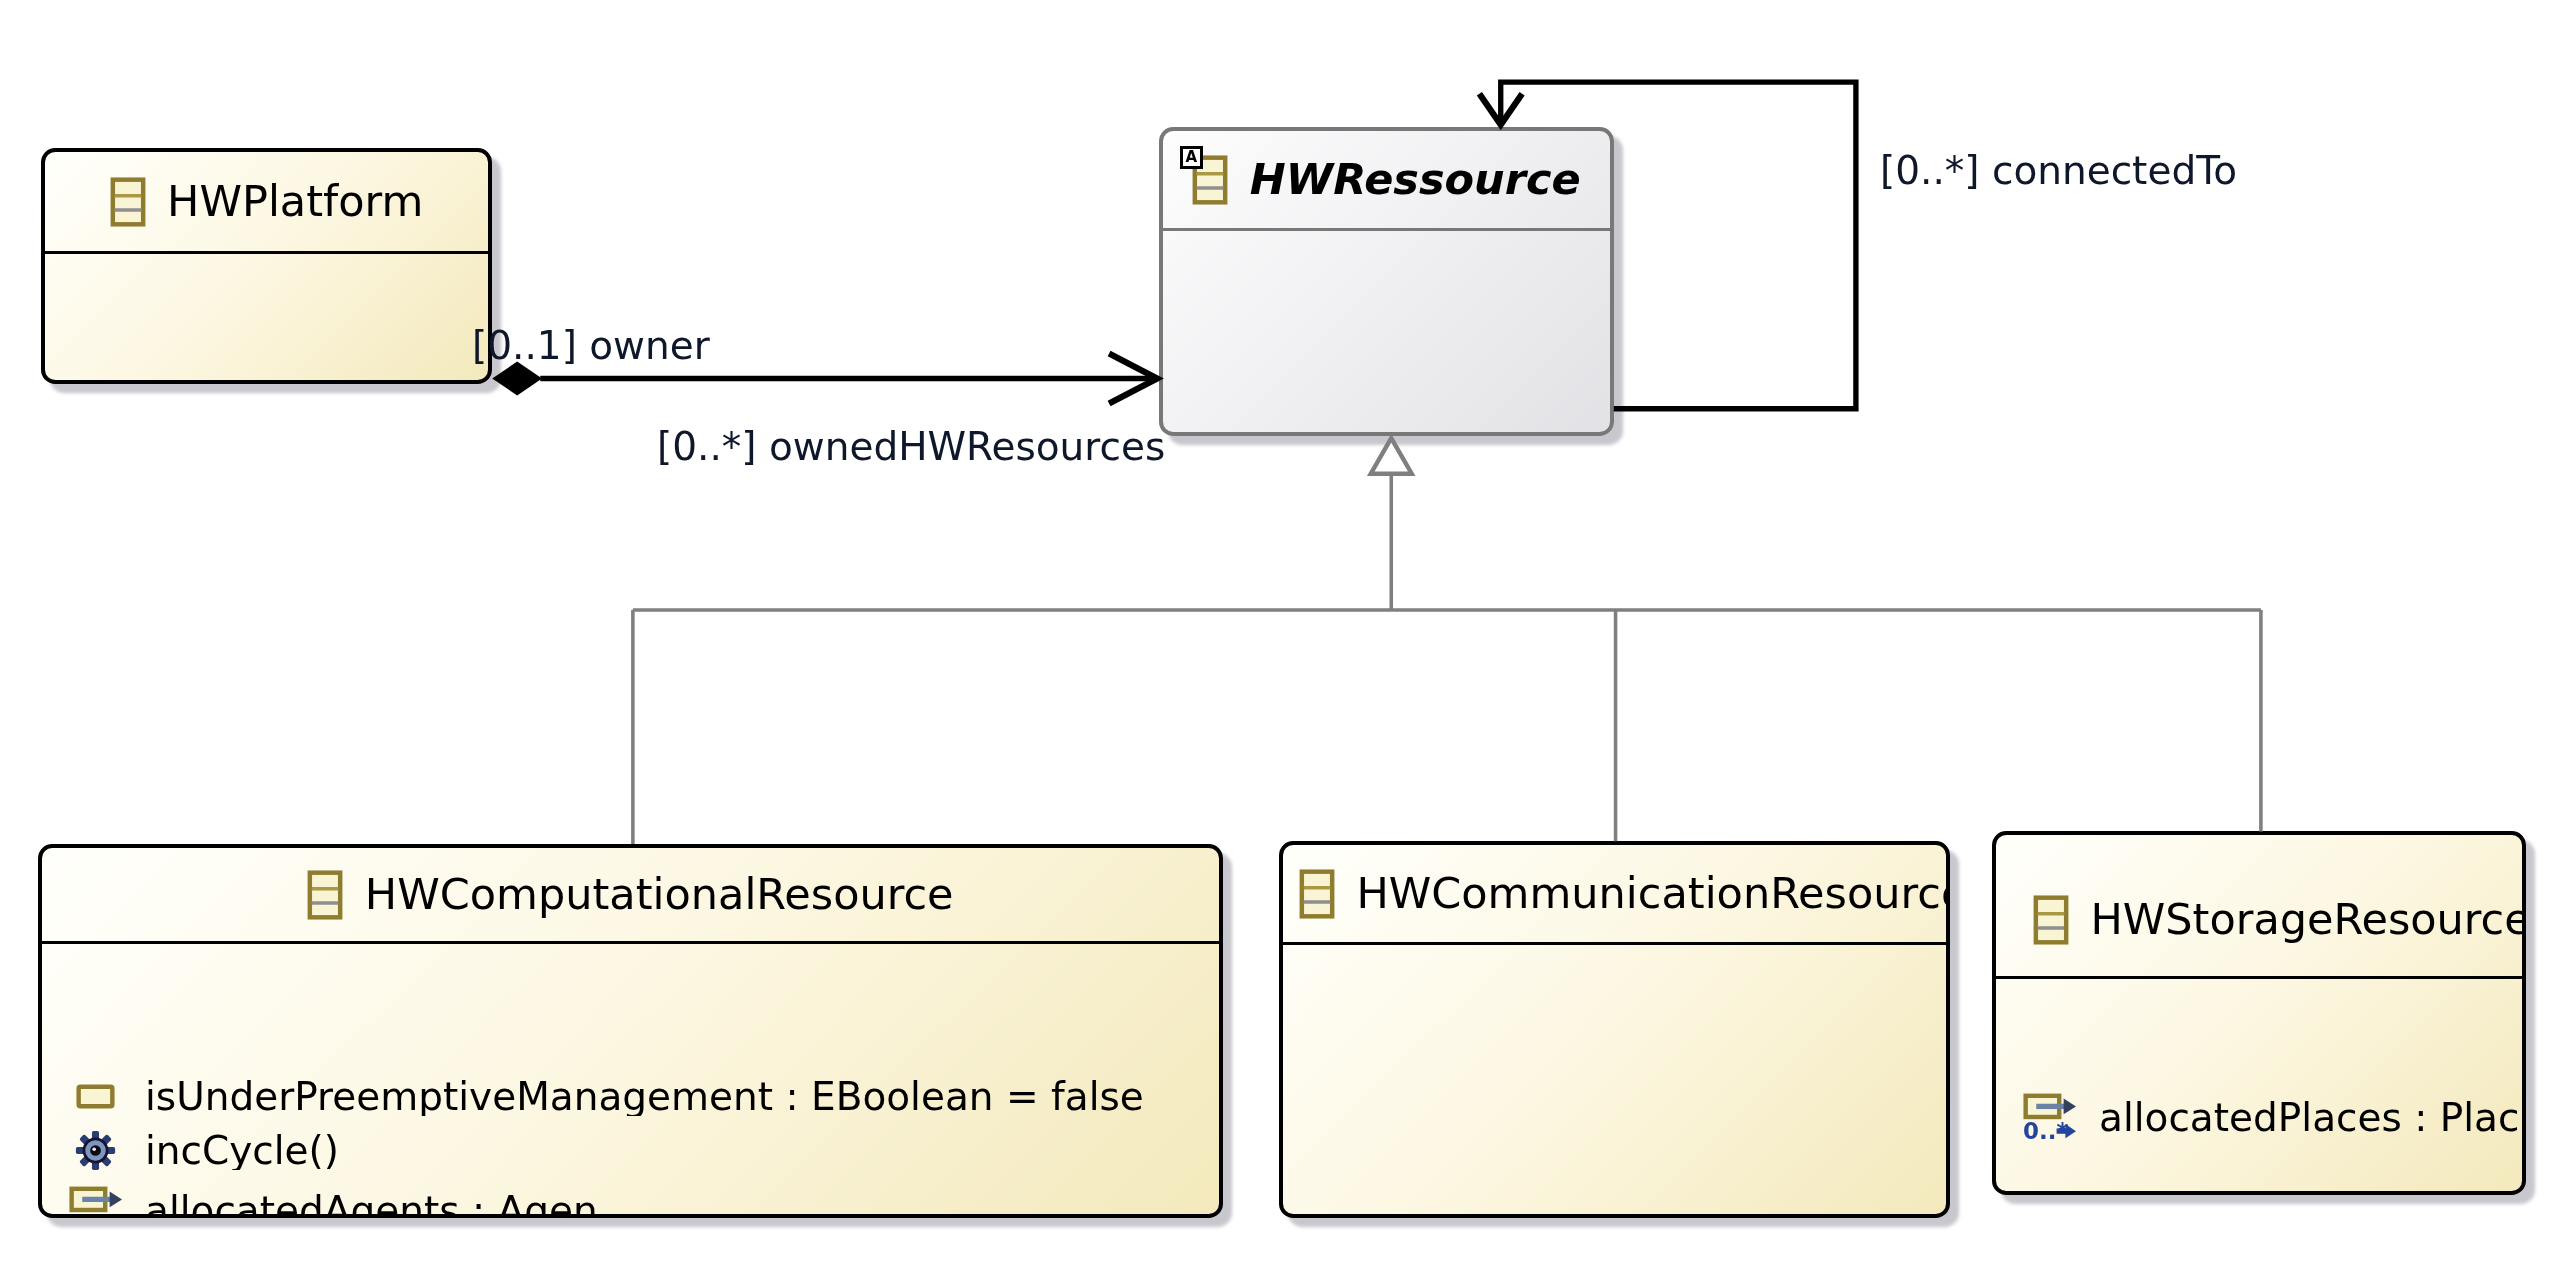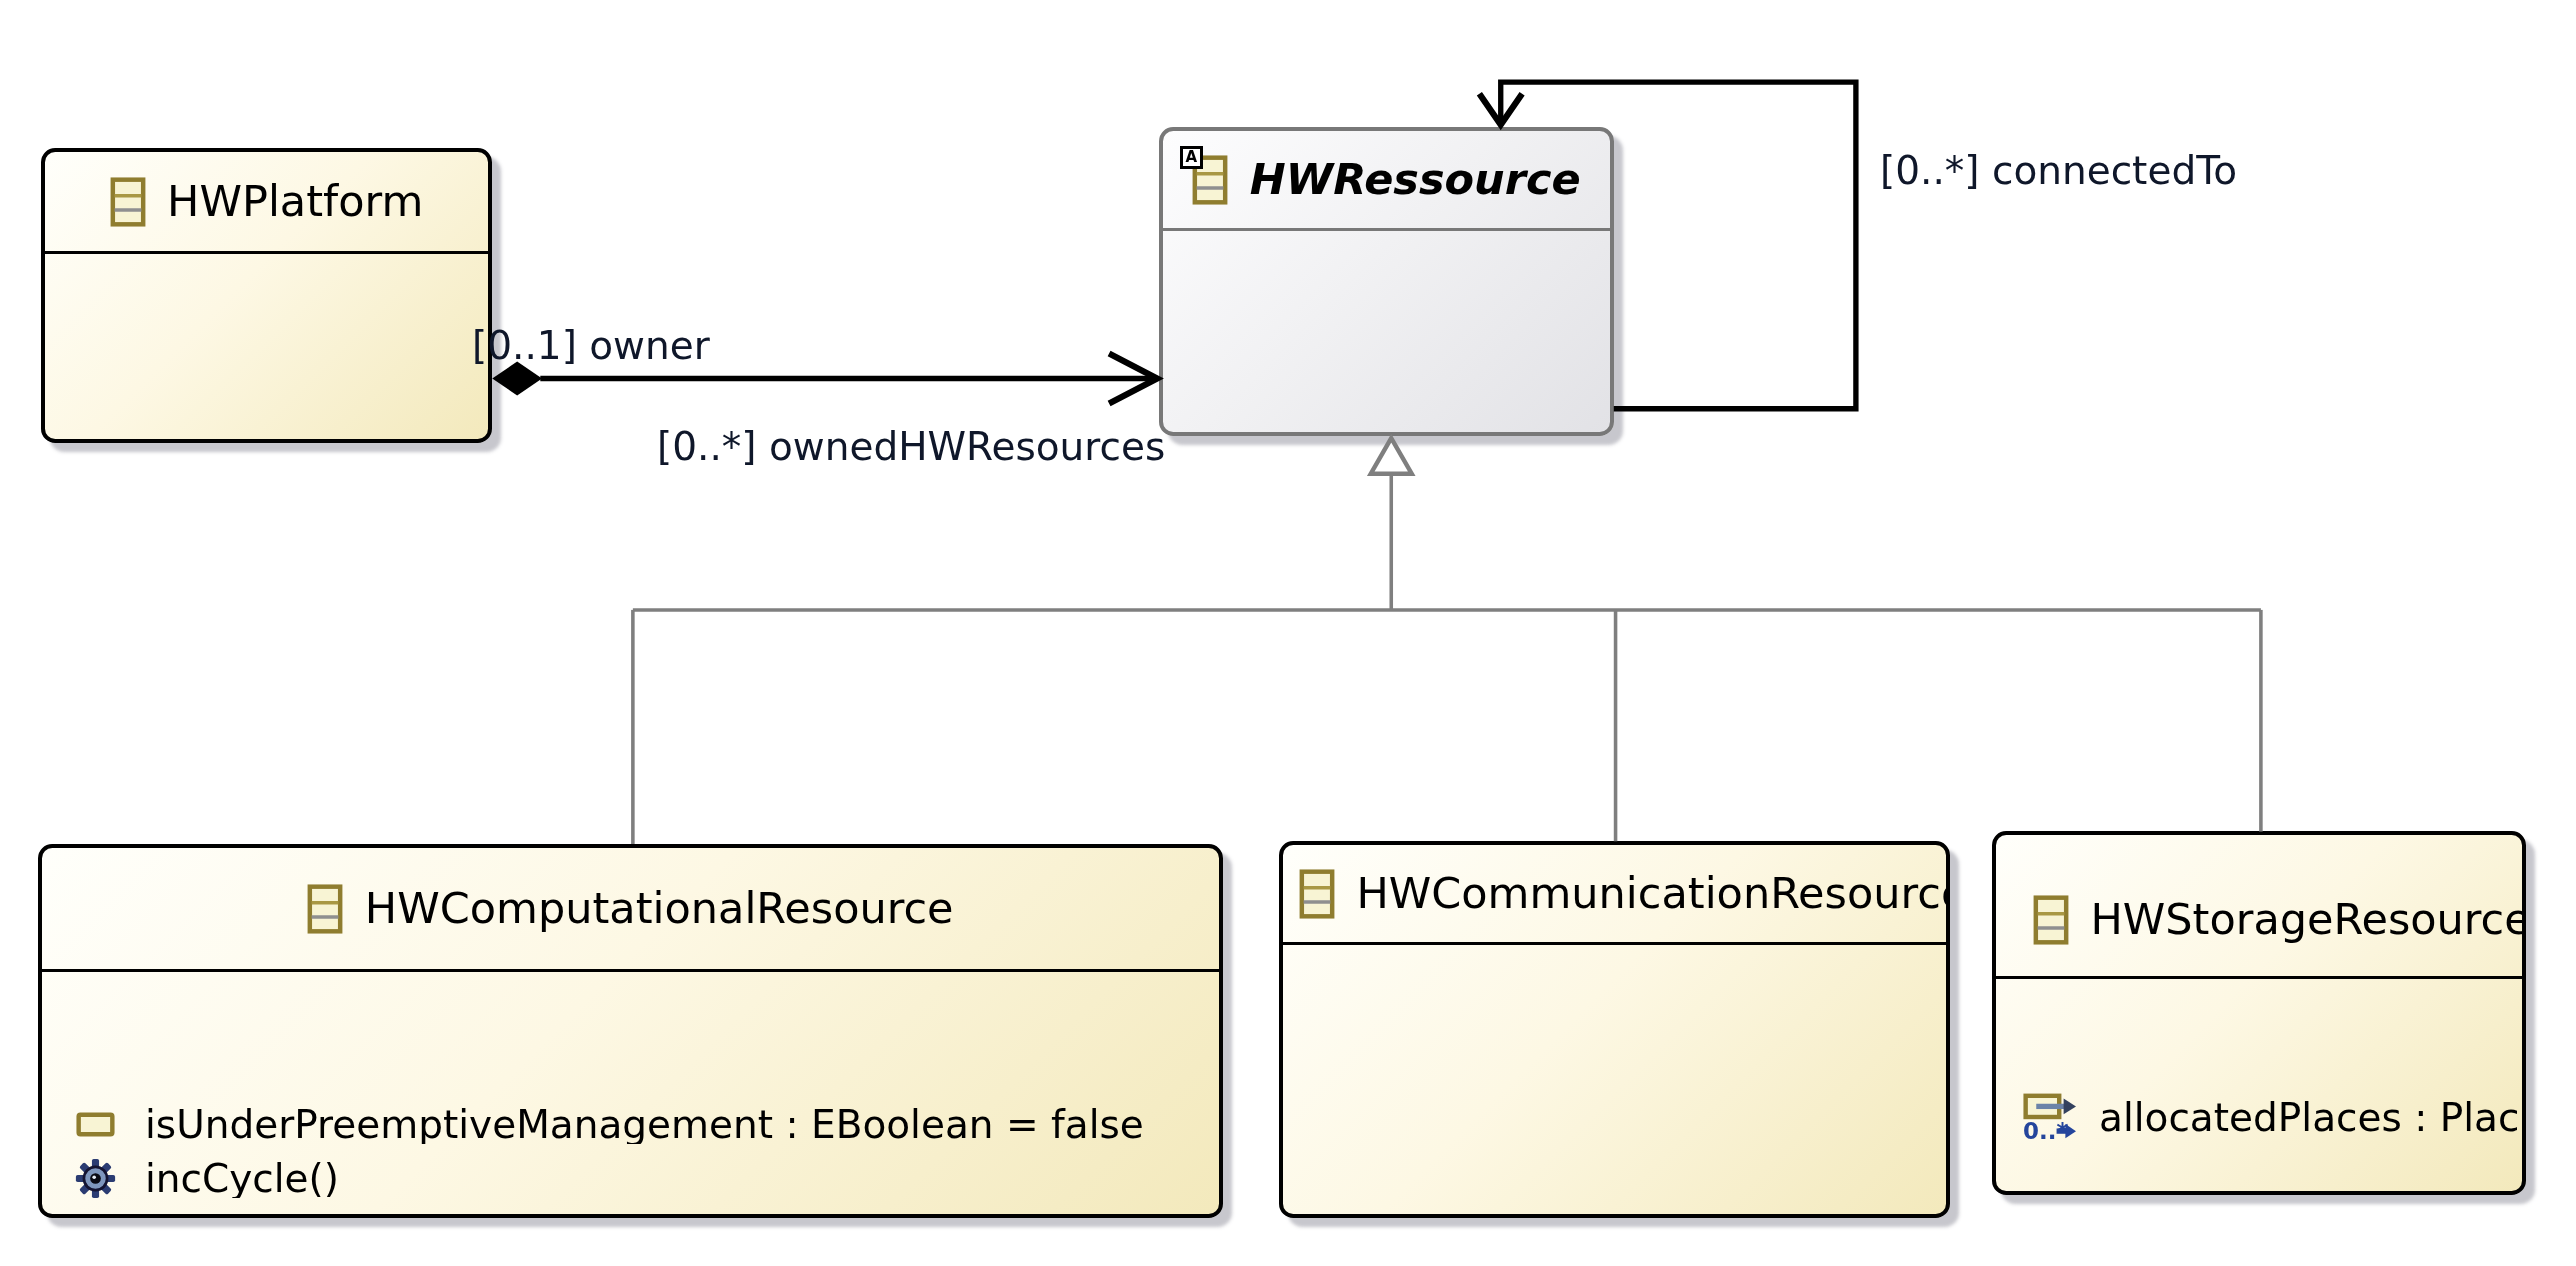--- a/index.html
+++ b/index.html
@@ -36,21 +36,21 @@
   .edge-label{position:absolute;font-size:39px;color:#0f172a;white-space:nowrap;line-height:1;}
 
   
   svg.edges{position:absolute;left:0;top:0;pointer-events:none;}
 </style>
 </head>
 <body>
 
 <div class="canvas">
 
-  <div class="uml-class" style="left:41px;top:148px;width:451px;height:295px;">
+  <div class="uml-class" style="left:41px;top:148px;width:451px;height:236px;">
     <div class="uml-title centered" style="height:102px;">
       <span class="title-icon-wrap">
         <svg width="36" height="50" viewBox="0 0 40 56">
           <rect x="3" y="3" width="34" height="50" fill="#f8f4d4" stroke="#8f7d2f" stroke-width="5"></rect>
           <line x1="5" y1="21" x2="35" y2="21" stroke="#a99844" stroke-width="4"></line>
           <line x1="5" y1="37" x2="35" y2="37" stroke="#8f8f8f" stroke-width="4"></line>
         </svg>
       </span>
       <span class="class-name">HWPlatform</span>
     </div>
@@ -64,21 +64,21 @@
           <line x1="5" y1="21" x2="35" y2="21" stroke="#a99844" stroke-width="4"></line>
           <line x1="5" y1="37" x2="35" y2="37" stroke="#8f8f8f" stroke-width="4"></line>
         </svg>
         <span class="abstract-badge">A</span>
       </span>
       <span class="class-name">HWRessource</span>
     </div>
   </div>
 
   <div class="uml-class" style="left:38px;top:844px;width:1185px;height:374px;">
-    <div class="uml-title centered" style="height:124px;">
+    <div class="uml-title centered" style="height:96px;">
       <span class="title-icon-wrap">
         <svg width="36" height="50" viewBox="0 0 40 56">
           <rect x="3" y="3" width="34" height="50" fill="#f8f4d4" stroke="#8f7d2f" stroke-width="5"></rect>
           <line x1="5" y1="21" x2="35" y2="21" stroke="#a99844" stroke-width="4"></line>
           <line x1="5" y1="37" x2="35" y2="37" stroke="#8f8f8f" stroke-width="4"></line>
         </svg>
       </span>
       <span class="class-name">HWComputationalResource</span>
     </div>
     <div class="members">

